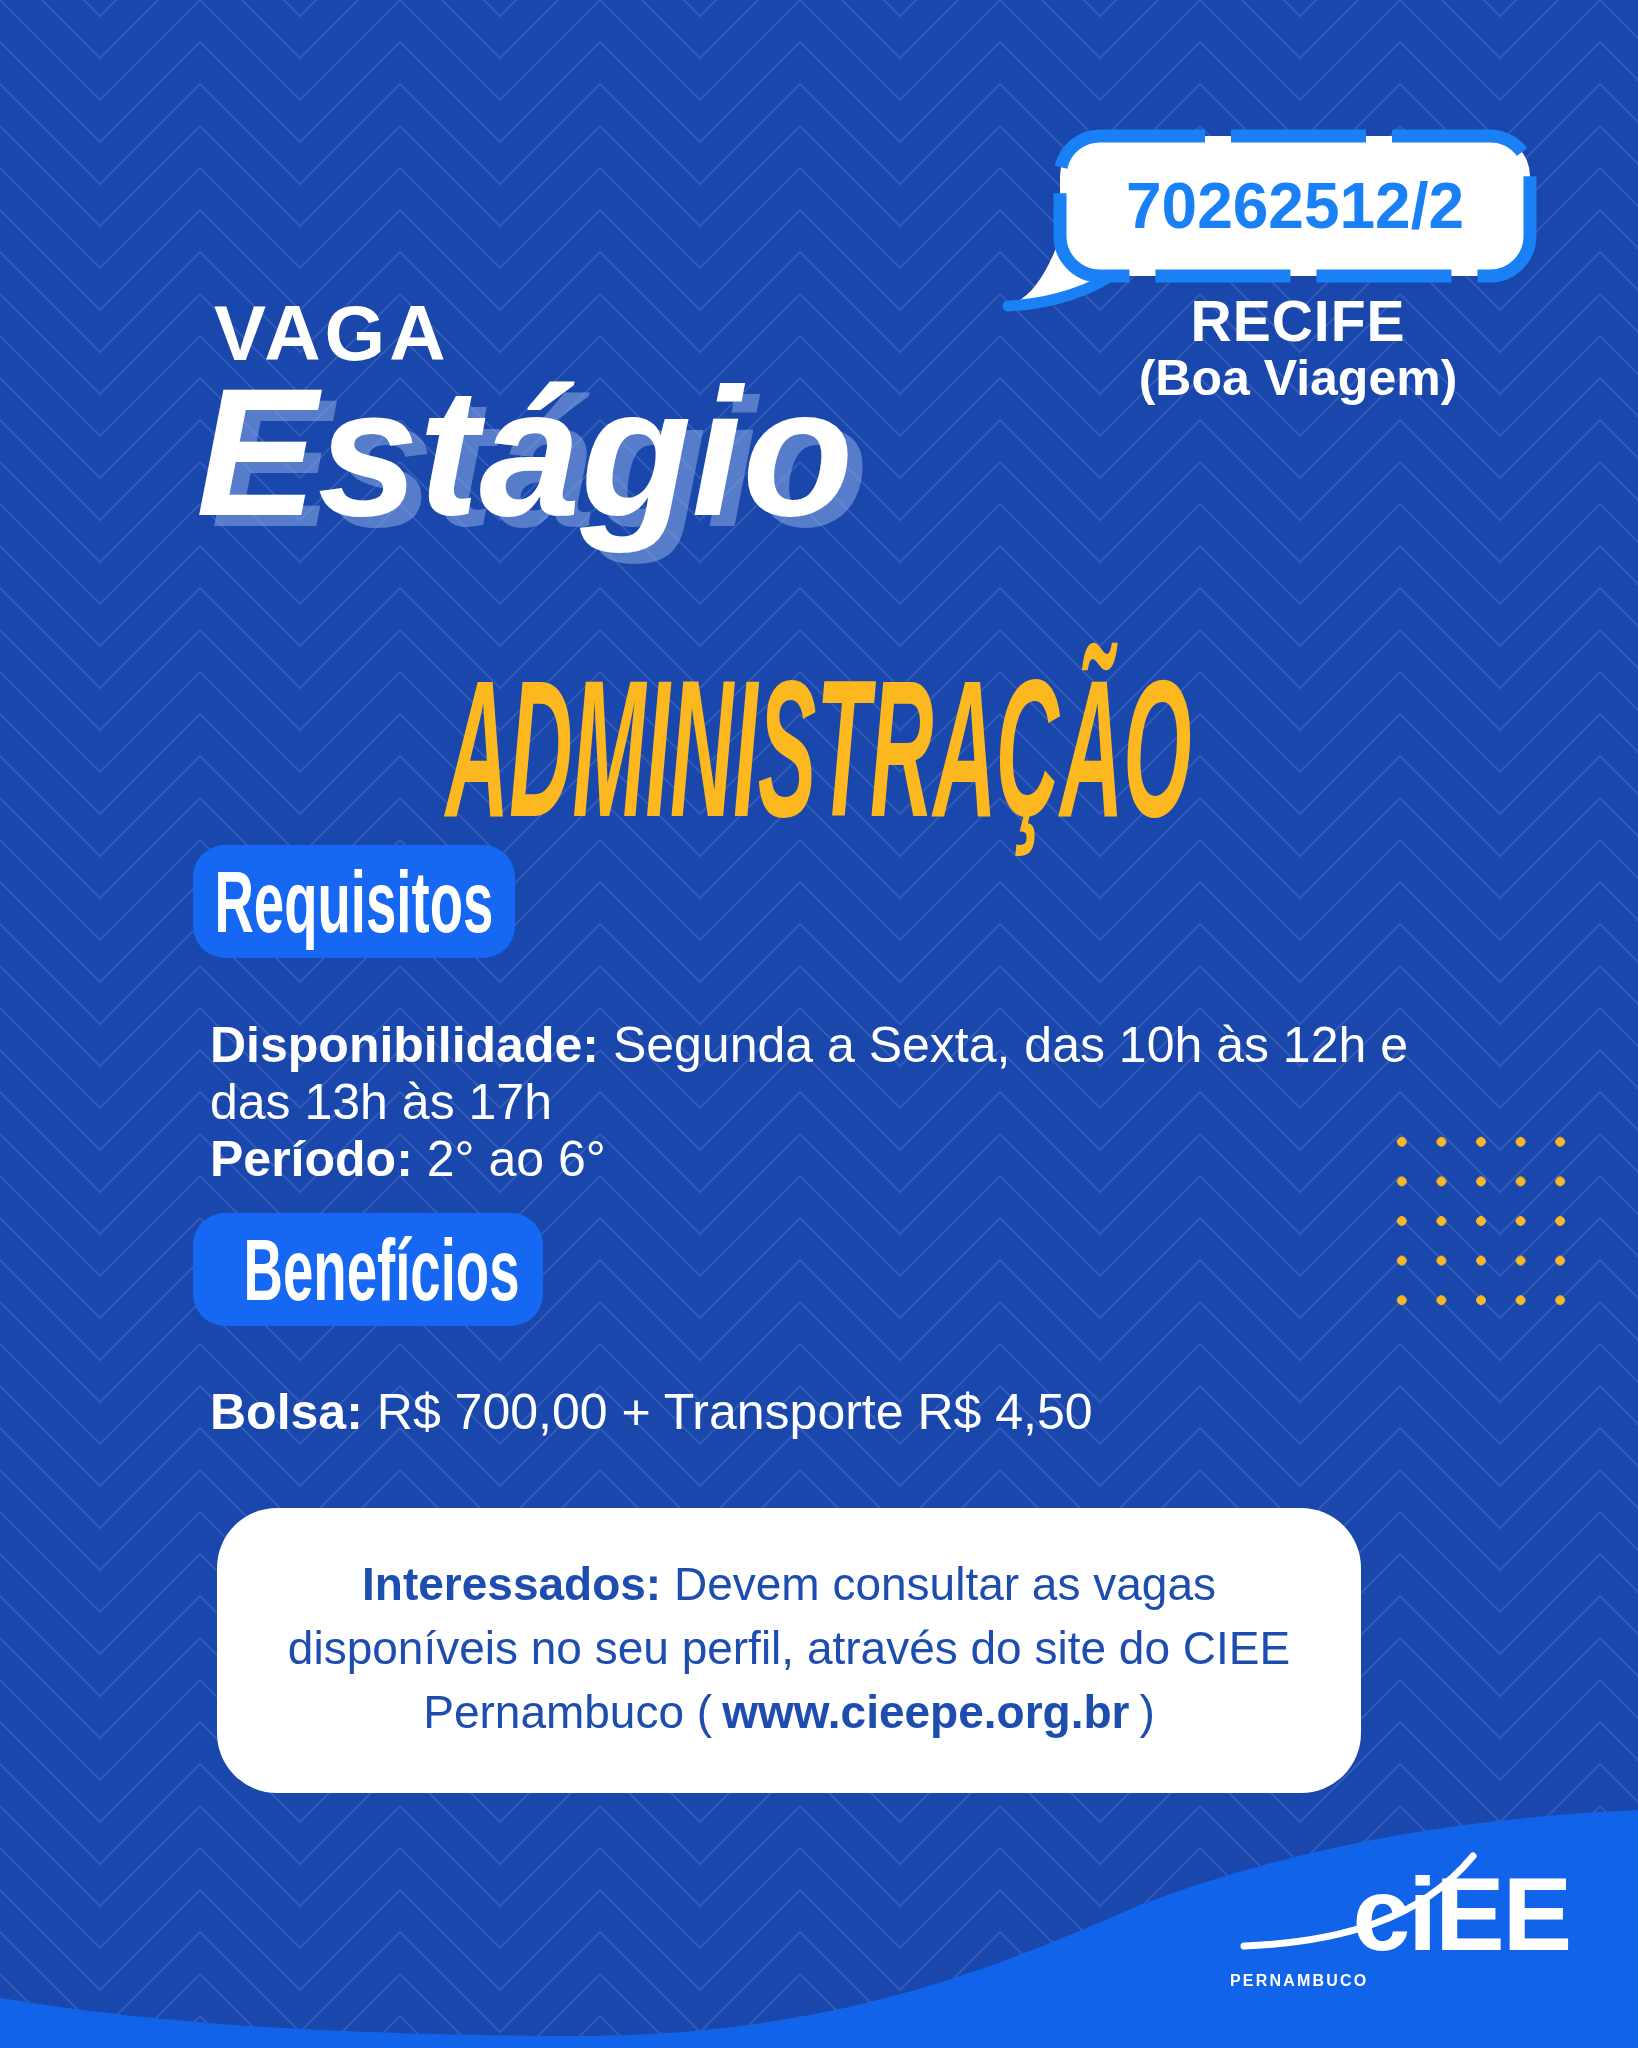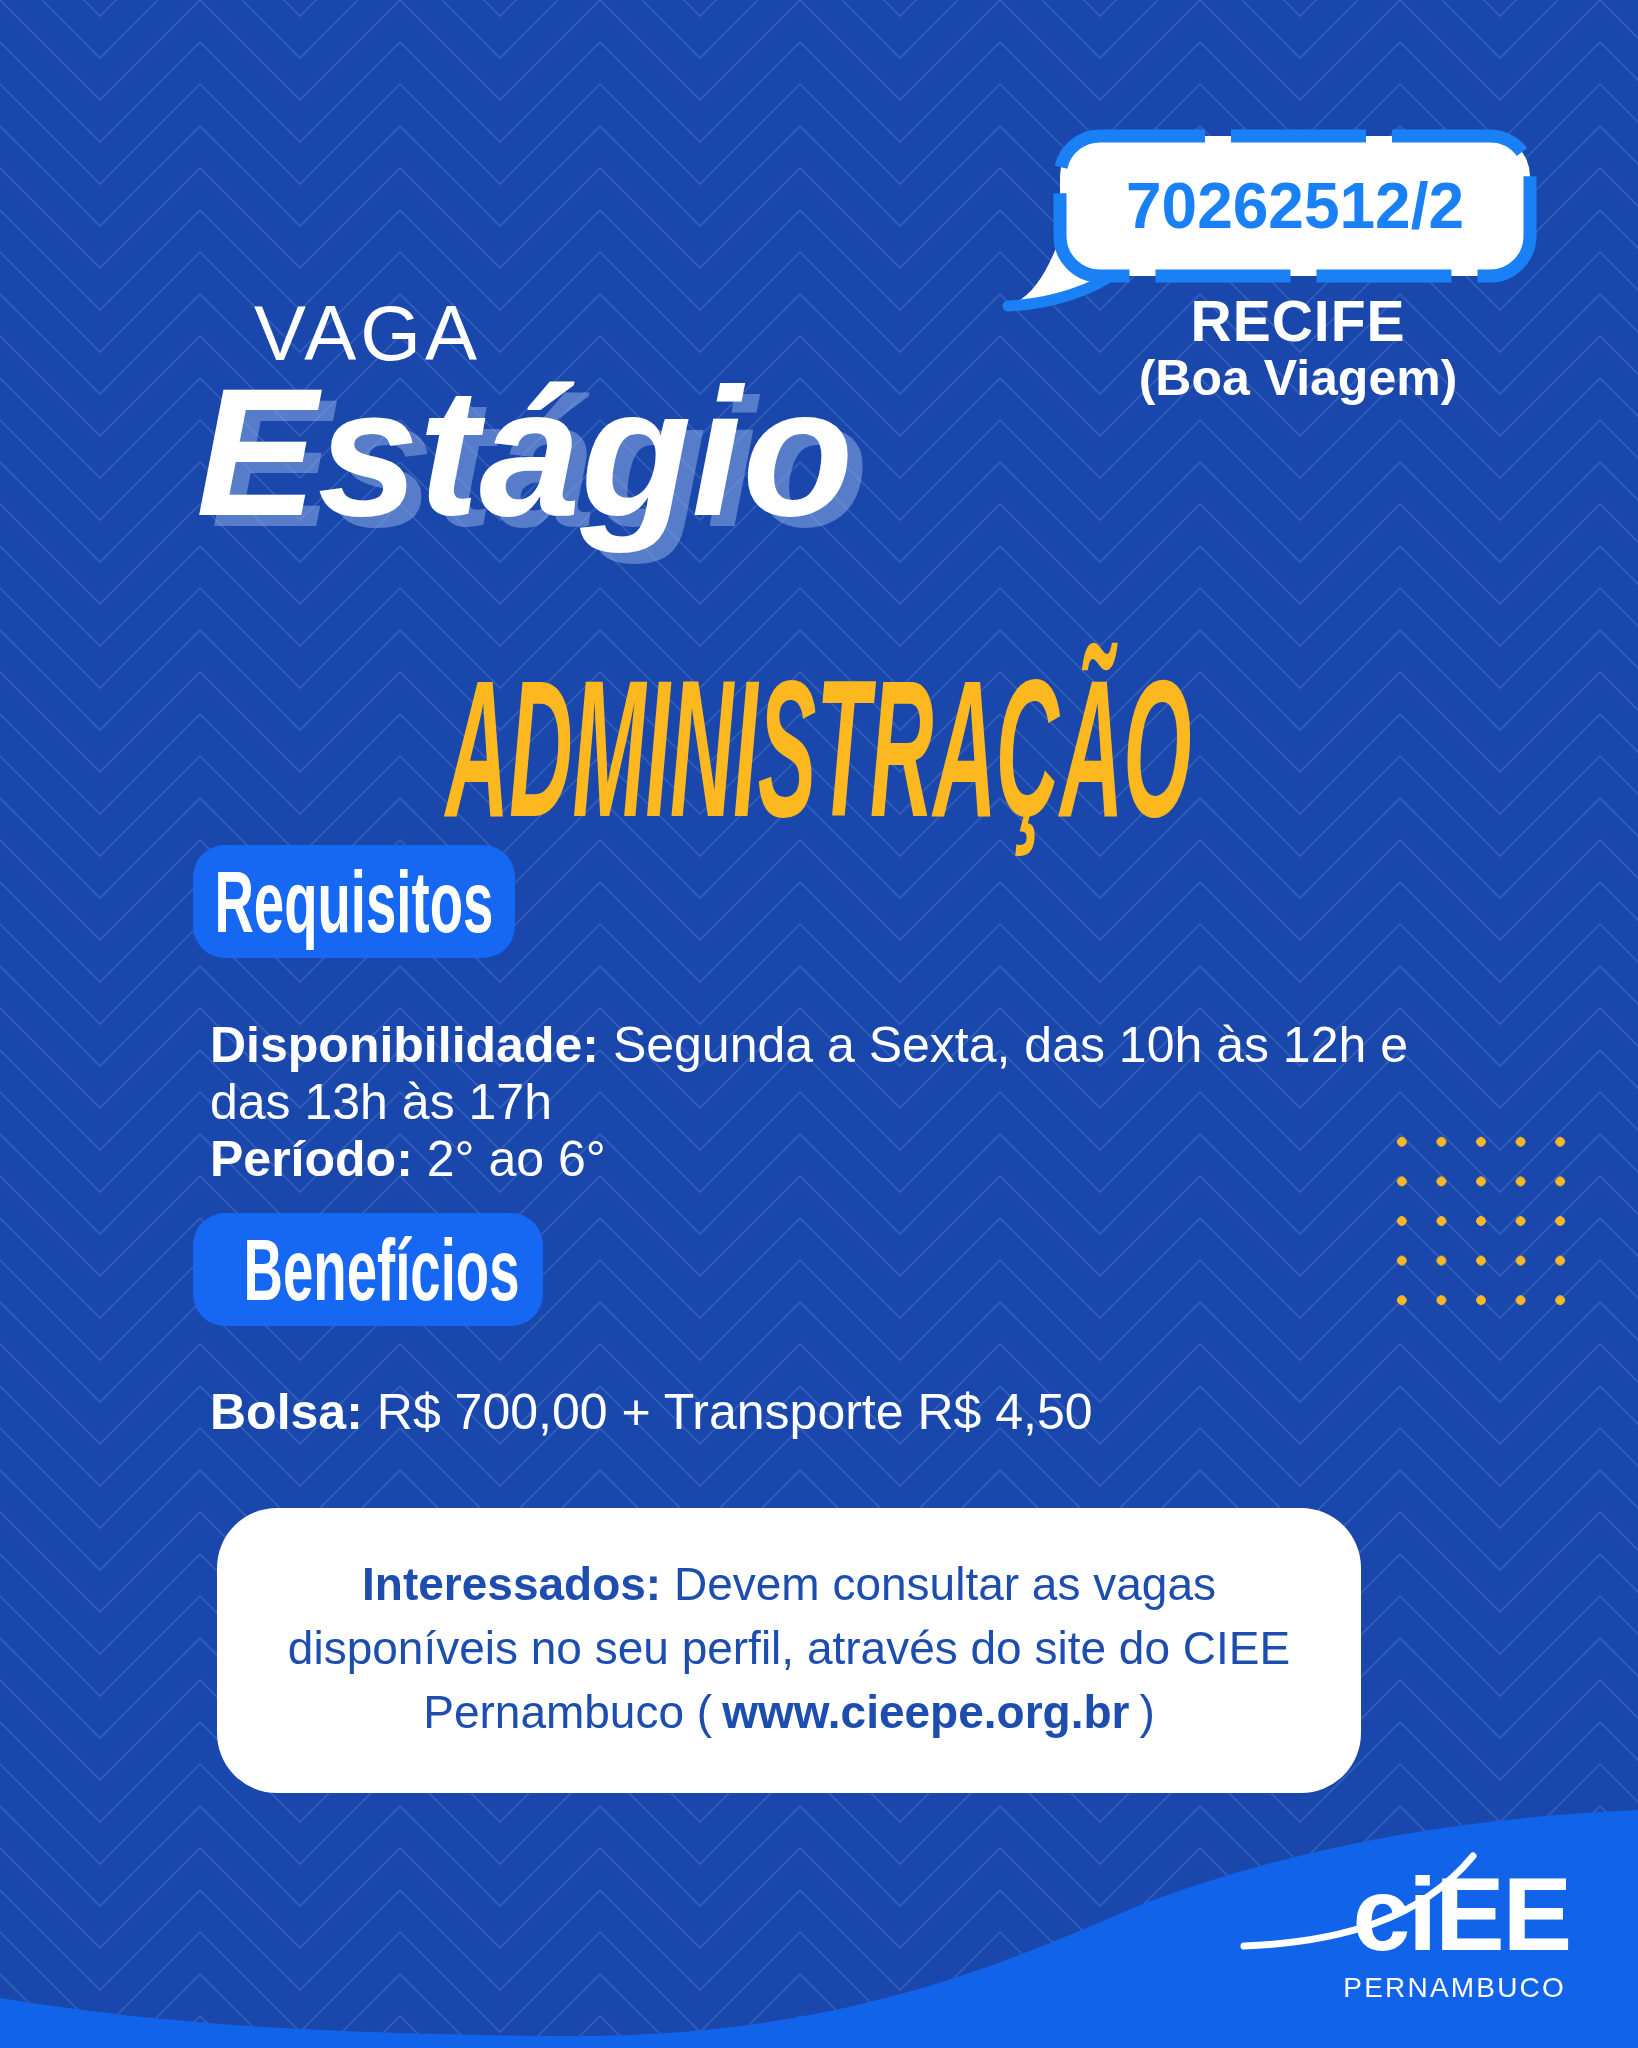--- a/index.html
+++ b/index.html
@@ -21,21 +21,21 @@
   .loc{
     position:absolute;left:1048px;width:500px;text-align:center;
     font-weight:800;line-height:1.05;
   }
   .loc.city{top:292px;font-size:57px;letter-spacing:1px;}
   .loc.hood{top:352px;font-size:50px;}
 
   
   .kicker{
     position:absolute;left:214px;top:288px;
-    font-size:78px;font-weight:400;letter-spacing:4px;margin-left:40px;
+    font-size:78px;font-weight:700;letter-spacing:4px;
   }
   .main-title{
     position:absolute;left:196px;top:352px;
     font-size:182px;font-weight:700;font-style:italic;line-height:1.1;
     text-shadow:15px 11px 0 rgba(148,177,232,0.5);
   }
   .area-wrap{
     position:absolute;left:0;top:648px;width:1638px;height:200px;
     display:flex;align-items:center;justify-content:center;
   }
@@ -86,21 +86,21 @@
   .cta-box .site{font-weight:700;margin:16px 10px;}
 
   
   .logo-text{
     position:absolute;left:1230px;top:1862px;width:340px;
     text-align:right;font-size:104px;font-weight:700;line-height:104px;
     letter-spacing:-2px;
   }
   .logo-region{
     position:absolute;left:1230px;top:1972px;width:336px;
-    text-align:right;font-size:28px;font-weight:400;letter-spacing:2.2px;
+    font-size:16px;font-weight:700;letter-spacing:2.2px;
   }
 </style>
 </head>
 <body>
 
 <div class="poster">
 
   <svg class="bg-layer" width="1638" height="2048" aria-hidden="true">
     <defs>
       <pattern id="chev" width="200" height="42" patternUnits="userSpaceOnUse">

